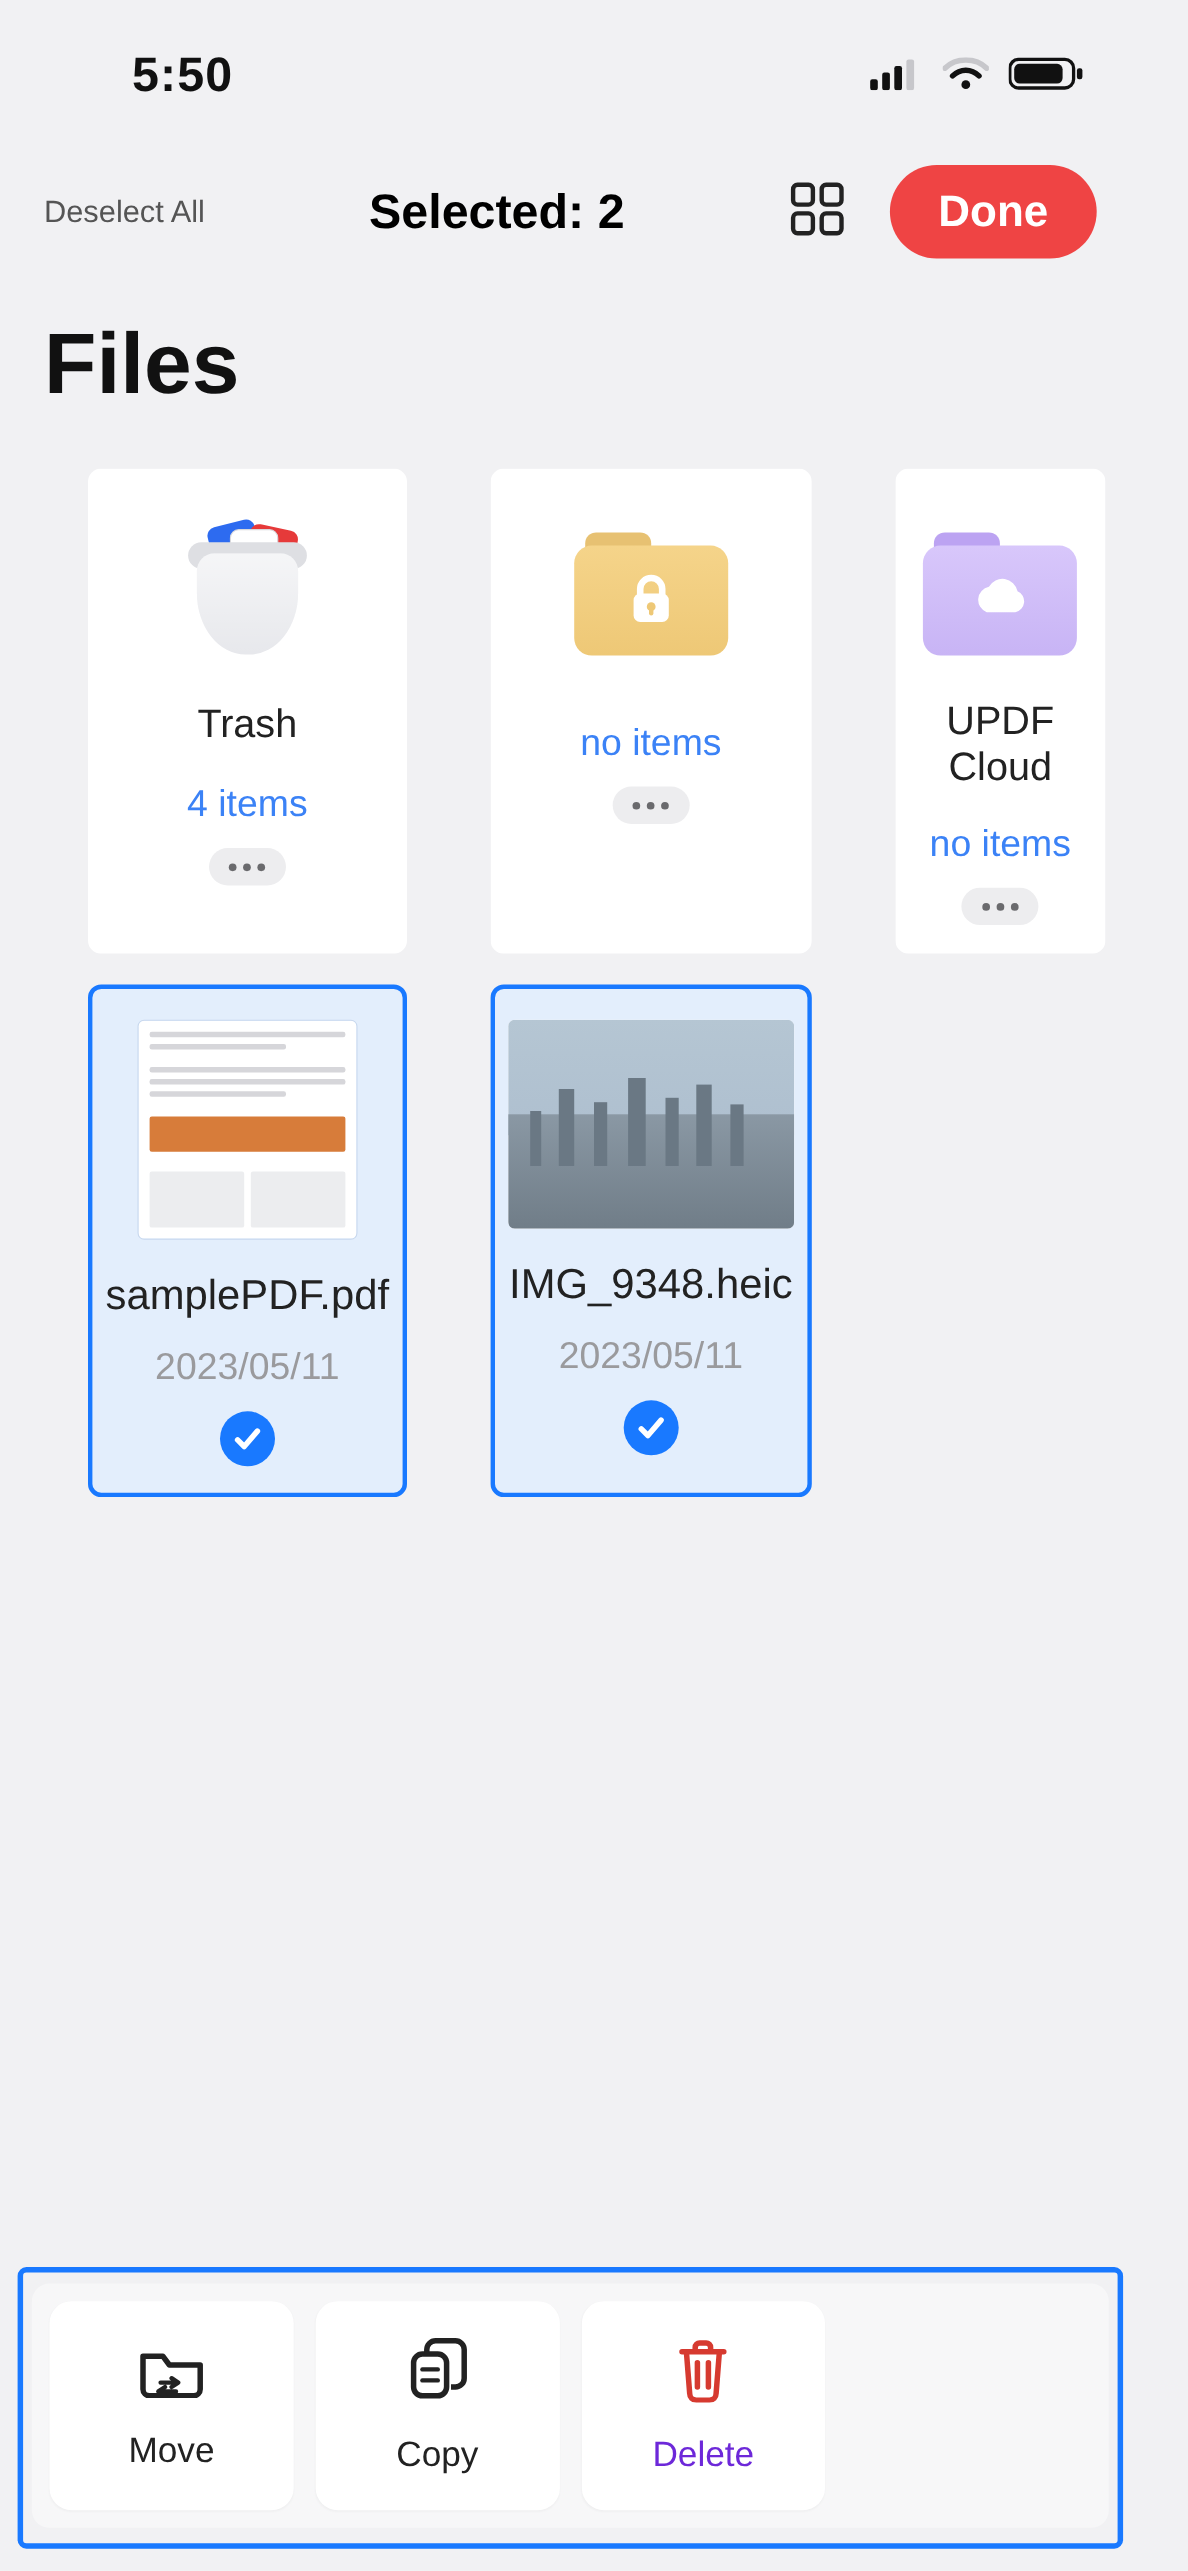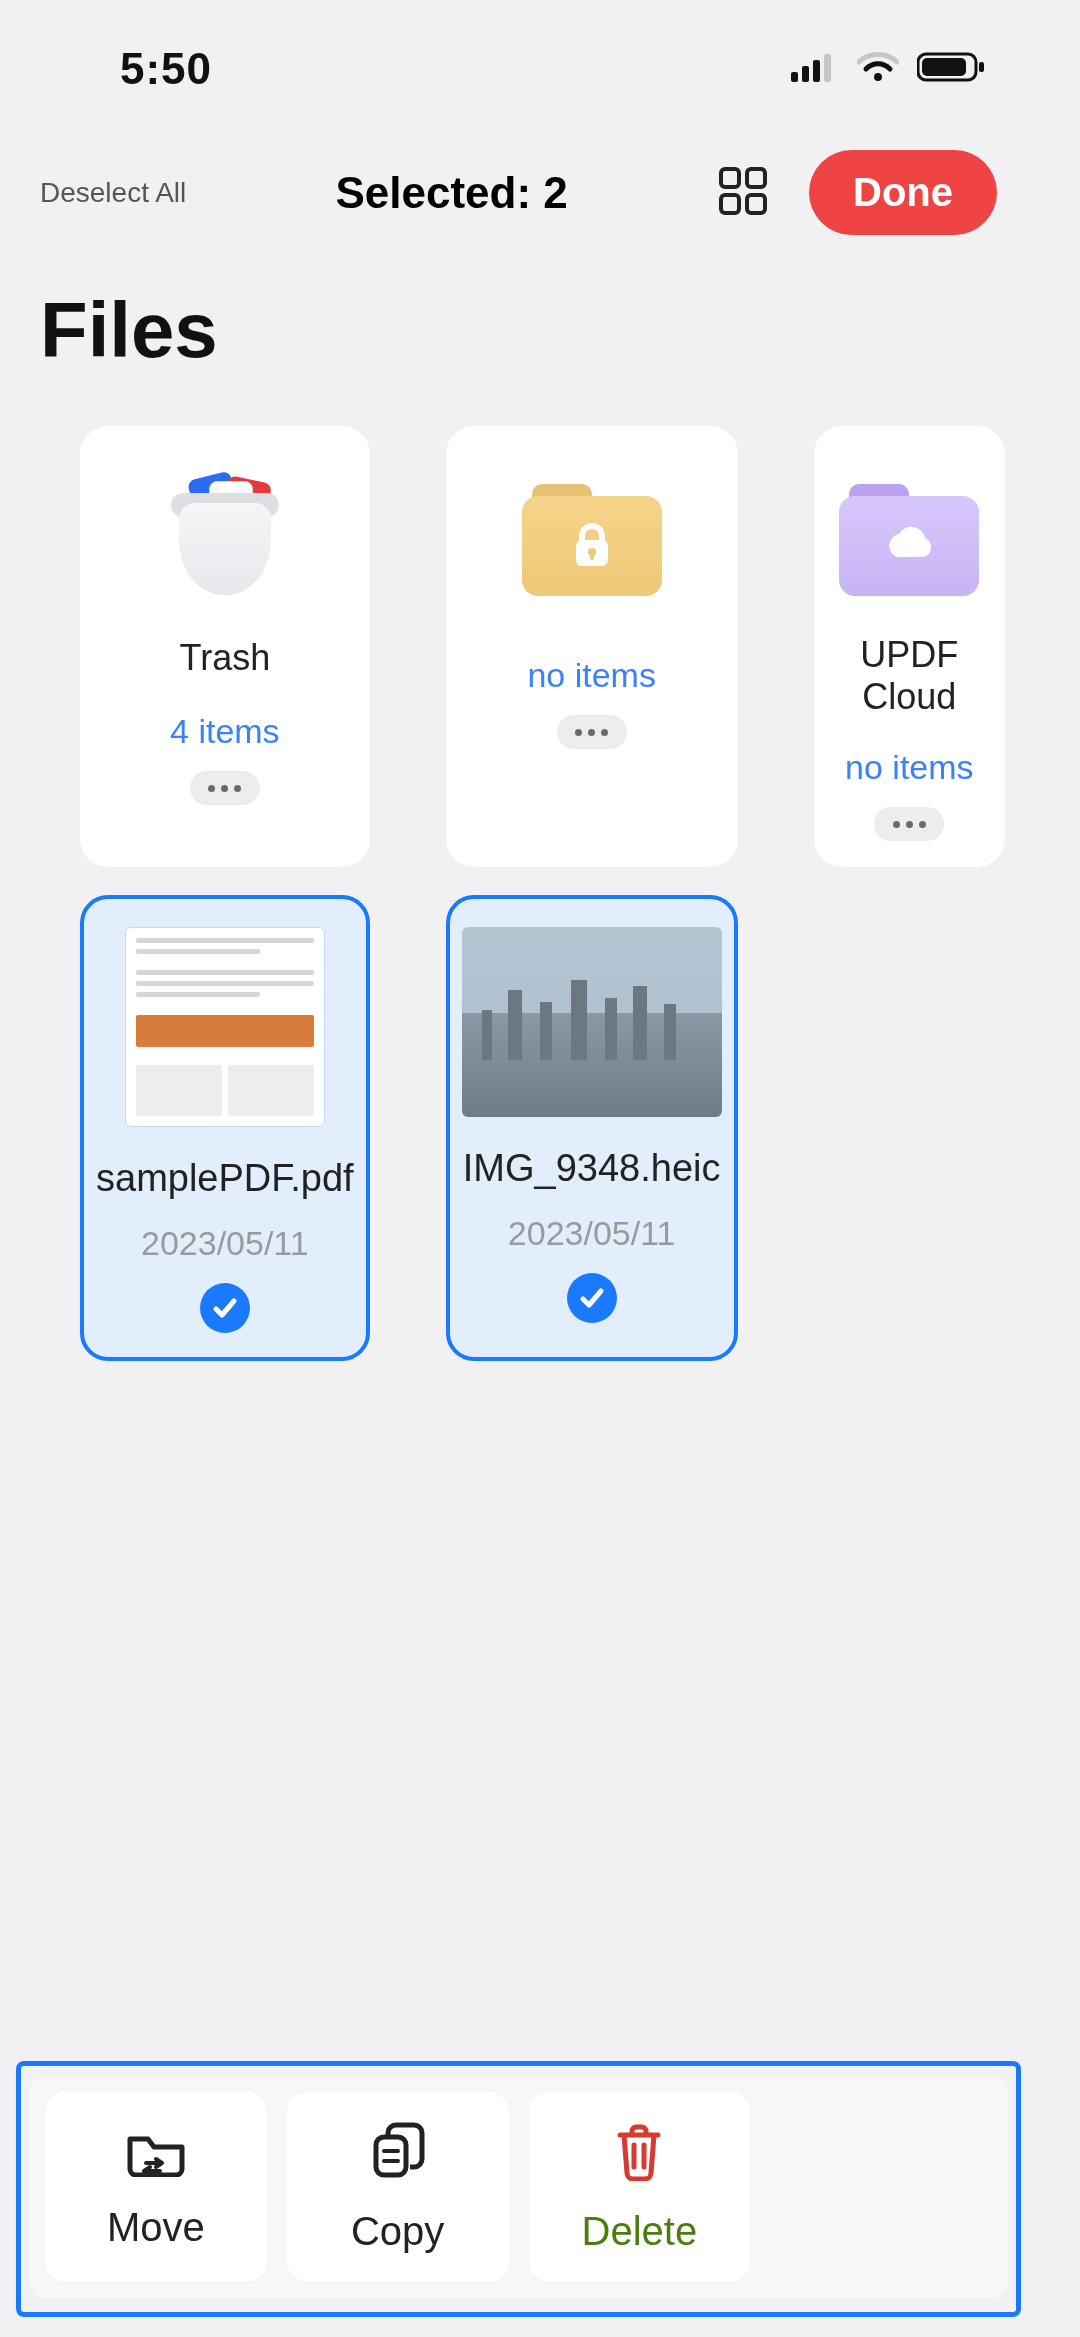--- a/index.html
+++ b/index.html
@@ -16,21 +16,21 @@
   .toolbar-left { font-size:28px; color:#555; flex:0 0 auto; }
   .toolbar-center { flex:1; text-align:center; font-size:44px; font-weight:600; color:#000000; }
   .toolbar-right { display:flex; align-items:center; gap:40px; }
   .done-btn { background:#ef4444; color:#fff; font-size:40px; font-weight:600; border:none; border-radius:44px; padding:20px 44px; }
 
   
   .page-title { font-size:78px; font-weight:800; padding: 30px 40px 50px 40px; }
 
   
   .grid { display:grid; grid-template-columns: repeat(3, 1fr); gap:28px; padding: 0 32px; }
-  .card { background:#fff; border-radius:28px; padding:28px 12px 24px 12px; display:flex; flex-direction:column; align-items:center; border:2px solid transparent; position:relative;margin-left:48px; }
+  .card { background:#fff; border-radius:12px; padding:28px 12px 24px 12px; display:flex; flex-direction:column; align-items:center; border:2px solid transparent; position:relative;margin-left:48px; }
   .card.selected { background:#e3eefc; border:4px solid #1979ff; }
   .icon-box { height:170px; display:flex; align-items:center; justify-content:center; }
   .card-name { font-size:36px; color:#222; text-align:center; margin-top:8px; min-height:48px; display:flex; align-items:center; }
   .card-sub { font-size:34px; color:#3b82f6; margin-top:30px; }
   .more-pill { margin-top:20px; width:70px; height:34px; border-radius:18px; background:#ededef; display:flex; align-items:center; justify-content:center; gap:6px; }
   .more-pill span { width:7px; height:7px; border-radius:50%; background:#6a6a6d; }
   .file-card .thumb { width:200px; height:200px; border:1px solid #d5d5d8; border-radius:6px; overflow:hidden; display:flex; align-items:center; justify-content:center; background:#fff; }
   .file-card.selected .thumb { border-color:#c8d8ee; }
   .check-badge { width:50px; height:50px; border-radius:50%; background:#1979ff; margin-top:20px; display:flex; align-items:center; justify-content:center; }
   .file-name { font-size:38px; color:#222; margin-top:30px; text-align:center; }
@@ -65,22 +65,22 @@
 
   .img-thumb { width:100%; height:100%; position:relative; overflow:hidden; }
   .sky { position:absolute; inset:0; height:55%; background:linear-gradient(180deg,#b5c6d3,#aebfcf); }
   .city { position:absolute; bottom:0; left:0; right:0; height:55%; background:linear-gradient(180deg,#8a98a4,#707d88); }
   .bld { position:absolute; bottom:30%; background:#6a7884; }
 
   
   .bottom-outline { position:absolute; left:16px; right:16px; bottom:20px; border:5px solid #1979ff; border-radius:8px; padding:10px 8px 14px 8px; background:#f1f1f3; }
   .action-row { display:grid; grid-template-columns: repeat(4,1fr); gap:20px; background:#f7f7f8; border-radius:16px; padding:16px; }
   .action-btn { background:#fff; border-radius:20px; height:190px; display:flex; flex-direction:column; align-items:center; justify-content:center; gap:24px; box-shadow: 0 1px 2px rgba(0,0,0,.03); }
-  .action-label { font-size:40px; color:#222; }
-  .action-btn.danger .action-label { color:#4d7c0f; }
+  .action-label { font-size:32px; color:#222; }
+  .action-btn.danger .action-label { color:#6d28d9; }
 </style>
 </head>
 <body>
 
 <div class="screen">
 
   <div class="status-bar">
     <div class="status-time">5:50</div>
     <div class="status-icons">
       <span>

